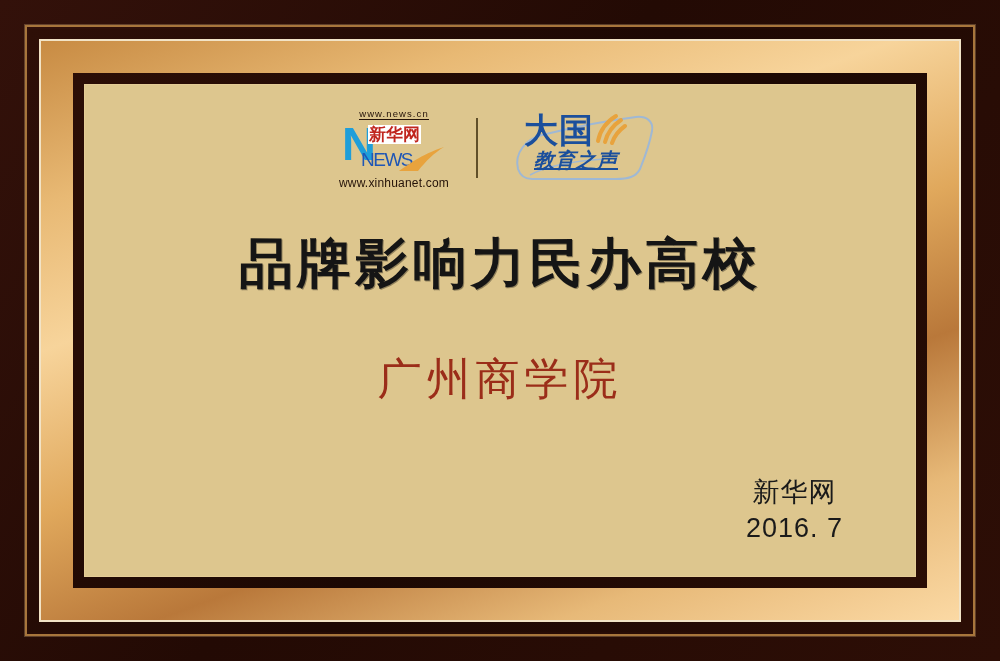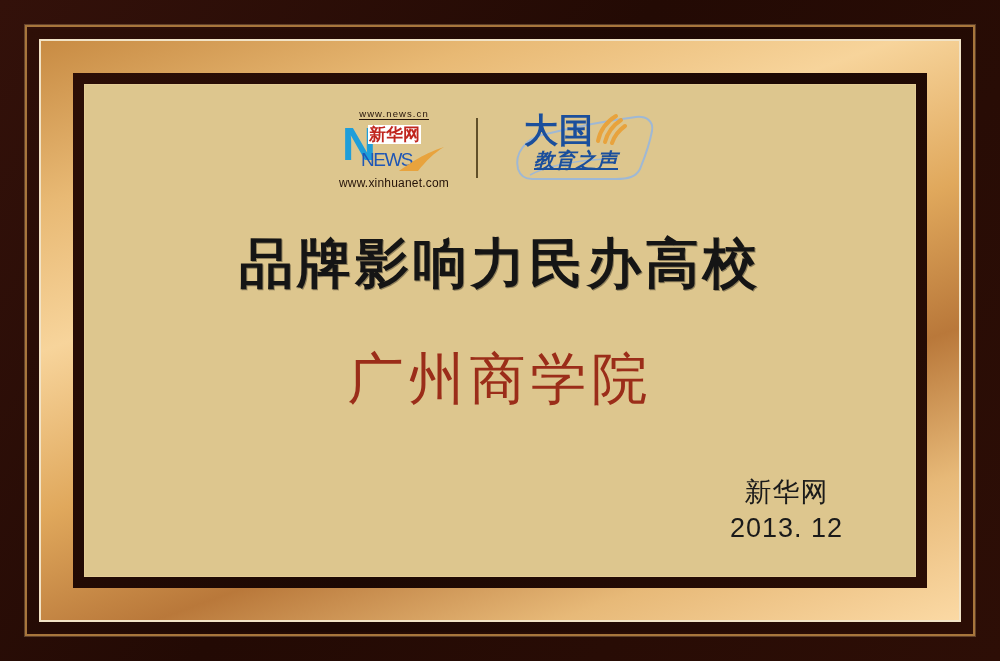--- a/index.html
+++ b/index.html
@@ -234,21 +234,21 @@
     line-height: 94px;
     white-space: nowrap;
     text-shadow: 1px 1px 0 rgba(0,0,0,.35);
     font-family: "DejaVu Sans", "Liberation Sans", sans-serif;
   }
   .sub-title {
     position: absolute;
     left: 0; right: 0;
     top: 262px;
     text-align: center;
-    font-size: 56px;
+    font-size: 44px;
     color: #9b2d19;
     letter-spacing: 5px;
     line-height: 64px;
     white-space: nowrap;
     font-family: "DejaVu Serif", "Liberation Serif", serif;
   }
 
   
   .signature {
     position: absolute;
@@ -327,17 +327,17 @@
       </div>
 
     </div>
 
     <div class="main-title">品牌影响力民办高校</div>
 
     <div class="sub-title">广州商学院</div>
 
     <div class="signature">
       <div class="sig-org">新华网</div>
-      <div class="sig-date">2013. 12</div>
+      <div class="sig-date">2016. 7</div>
     </div>
 
   </div>
 </div>
 
 </body></html>

